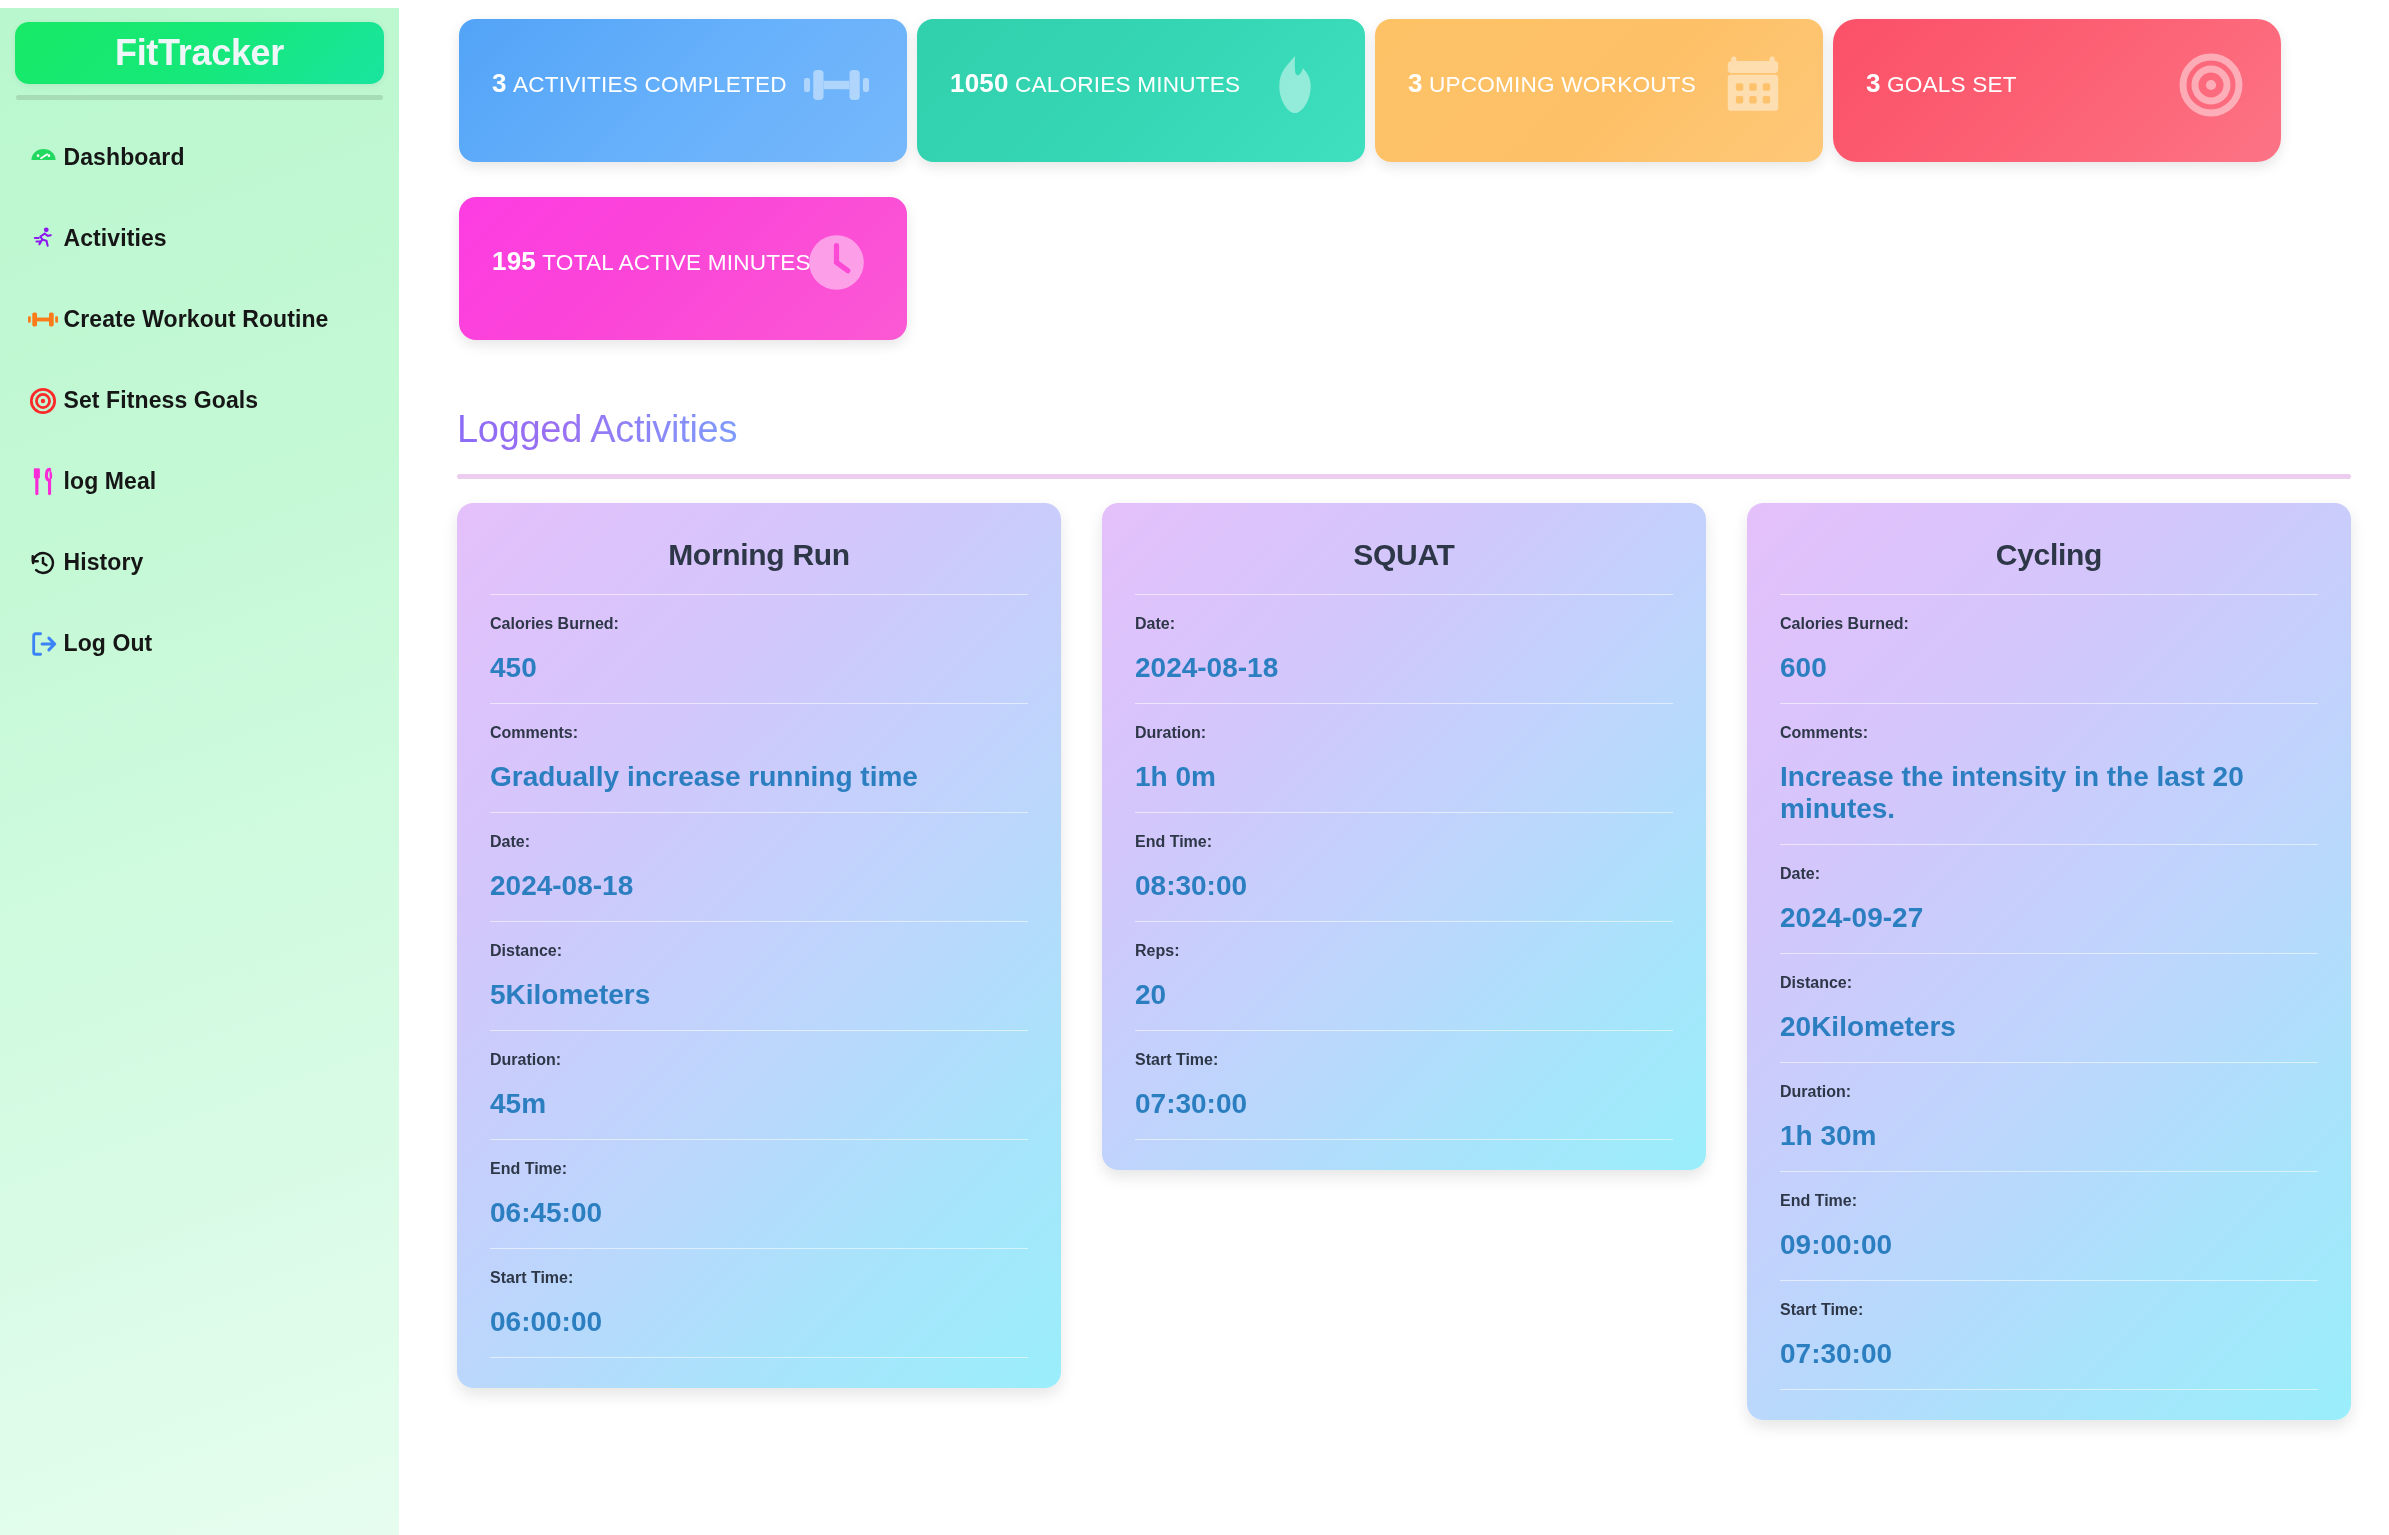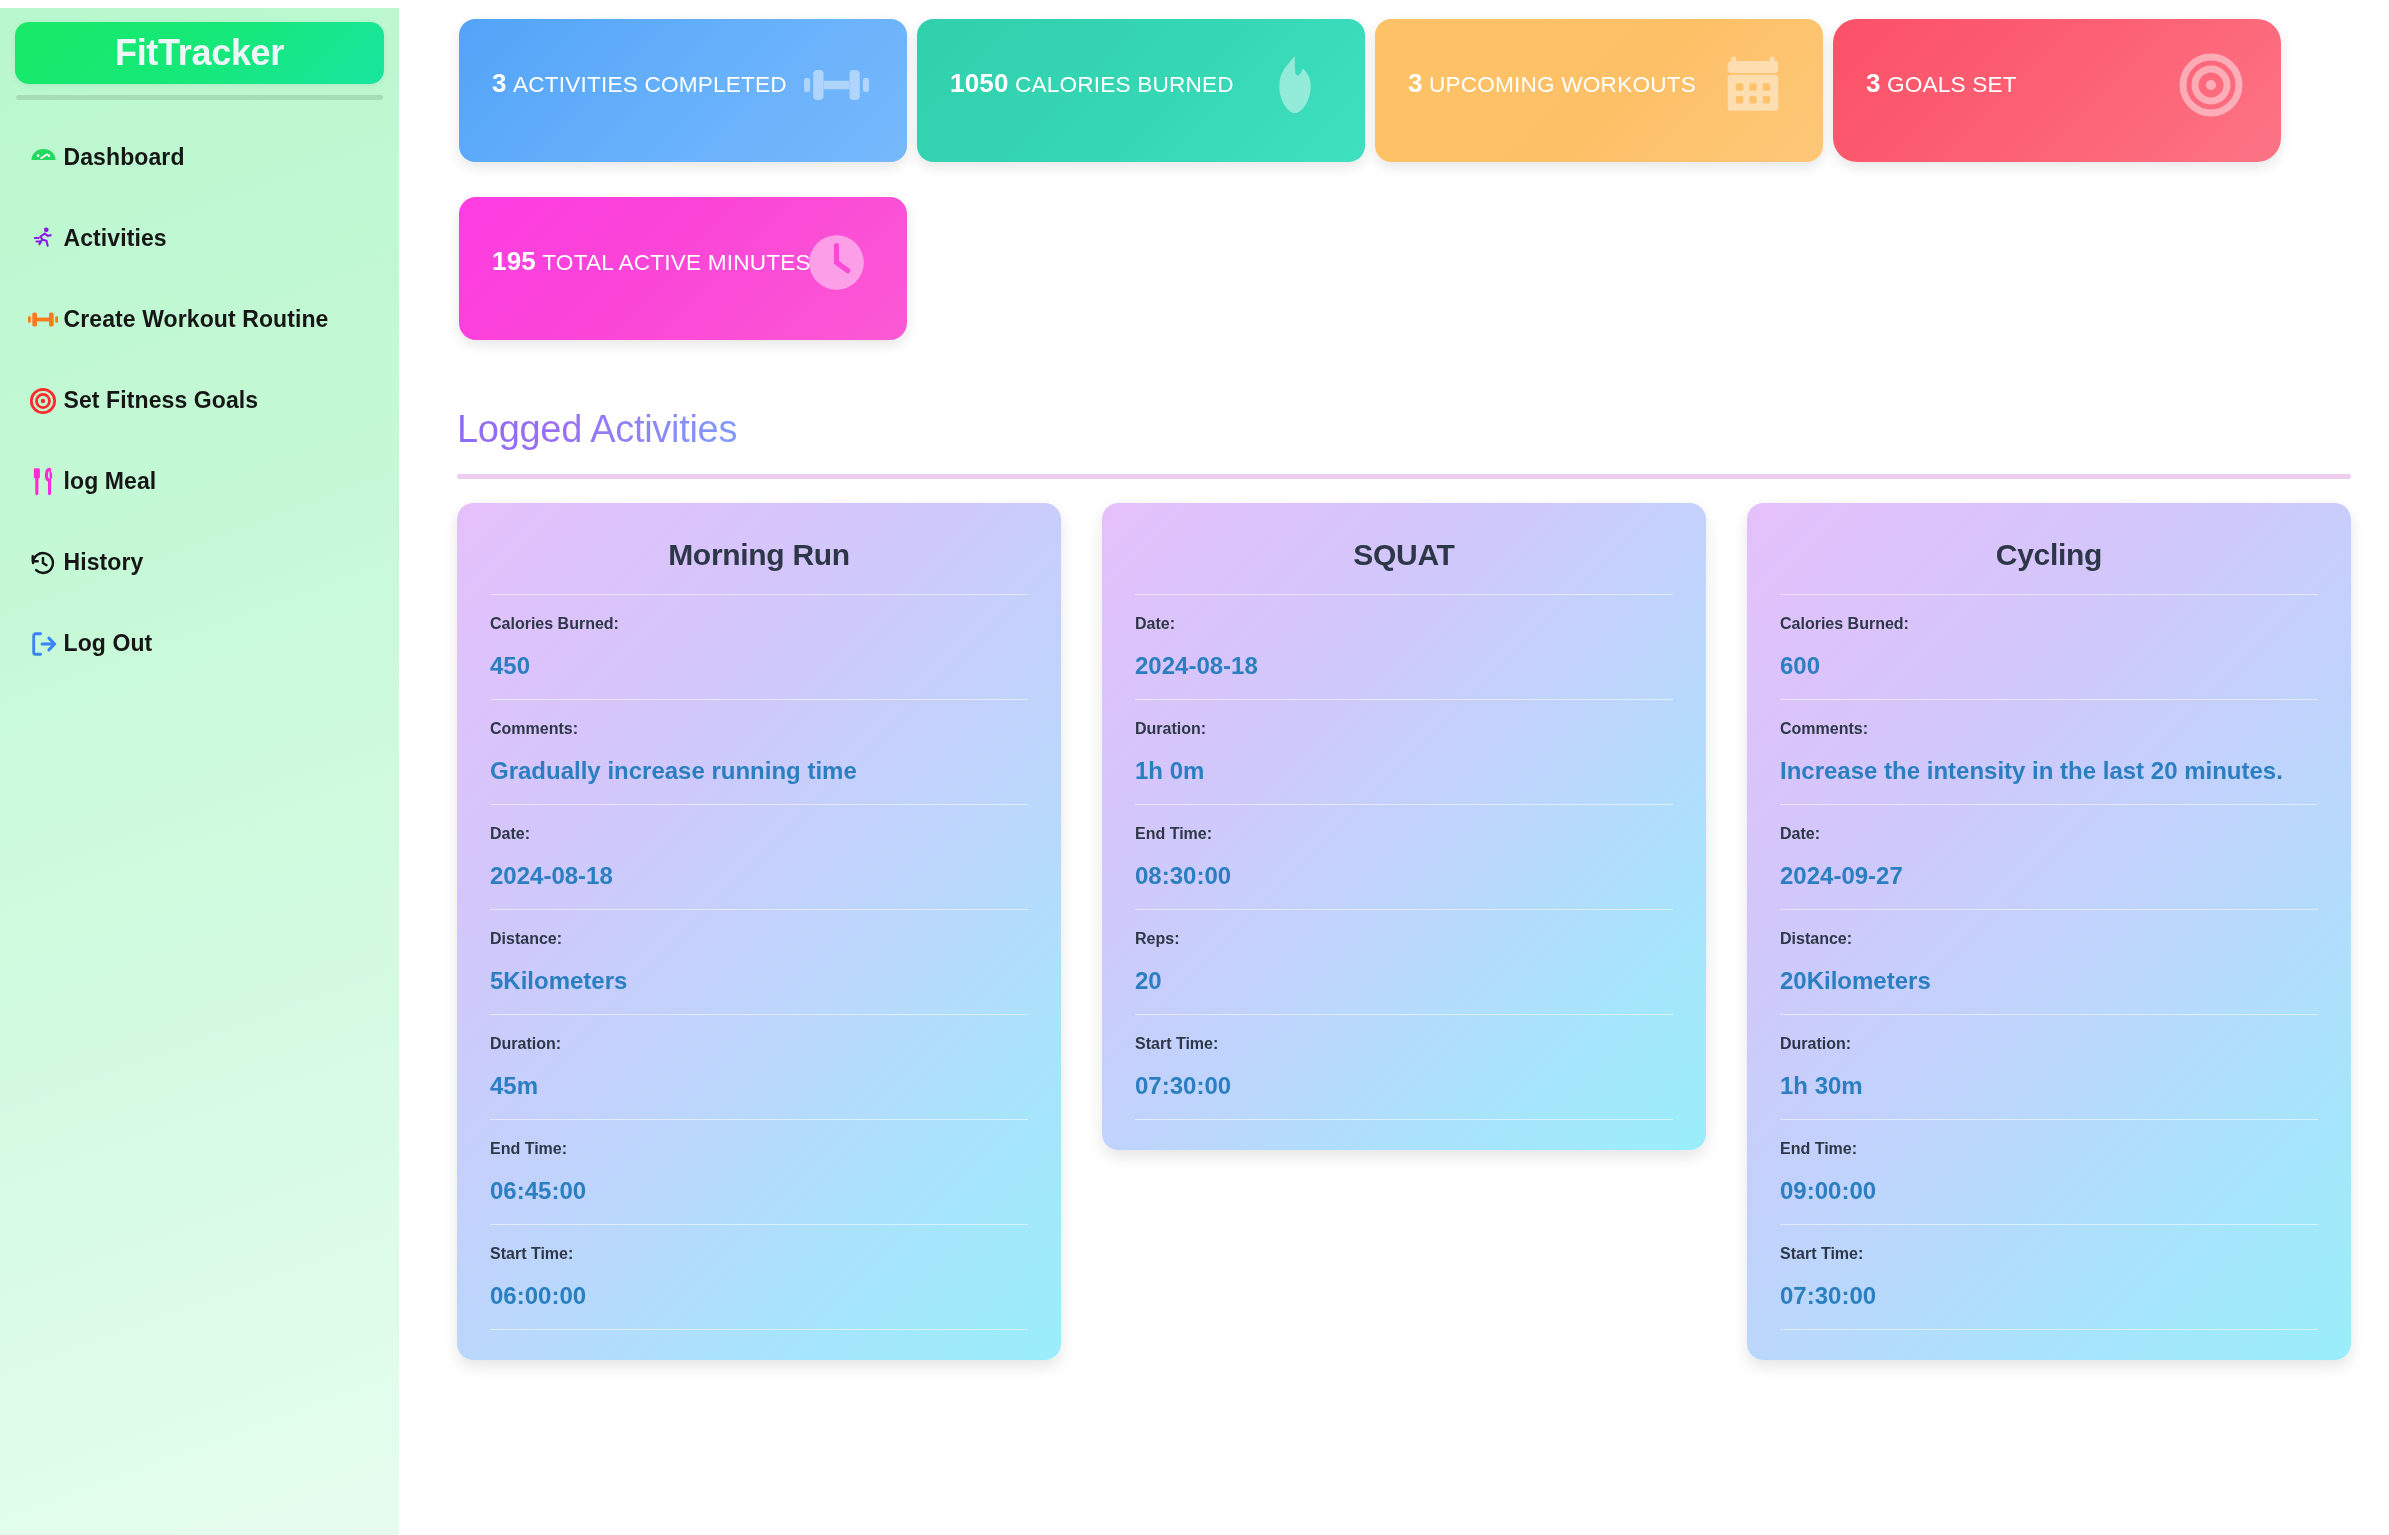--- a/index.html
+++ b/index.html
@@ -87,21 +87,21 @@
     padding:24px 33px 30px 33px;
   }
   .act-title {
     font-size:30px; font-weight:700; color:#2d3748; text-align:center;
     padding:11.3px 0 21.4px 0; letter-spacing:-0.3px;
   }
   .act-row { border-top:1.9px solid rgba(255,255,255,0.55); padding:20px 0 19px 0; }
   .act-row:first-of-type { border-top:1.9px solid rgba(255,255,255,0.55); }
   .act-row.last { border-bottom:1.9px solid rgba(255,255,255,0.55); }
   .act-label { font-size:16px; font-weight:700; color:#2d3748; margin-bottom:19px; }
-  .act-value { font-size:24px; font-weight:700; color:#2b7fc0; }
+  .act-value { font-size:28px; font-weight:700; color:#2b7fc0; }
 </style>
 </head>
 <body>
 
 <div class="app">
 
   <aside class="sidebar">
     <div class="logo">
       <span class="logo-text">FitTracker</span>
     </div>
@@ -205,21 +205,21 @@
               <rect x="4" y="3.5" width="4.4" height="13" rx="1.6" fill="#fff"></rect>
               <rect x="8.4" y="8.2" width="11.2" height="3.6" fill="#fff"></rect>
               <rect x="19.6" y="3.5" width="4.4" height="13" rx="1.6" fill="#fff"></rect>
               <rect x="25.4" y="7" width="2.6" height="6" rx="1" fill="#fff"></rect>
             </svg>
         </span>
       </div>
 
       <div class="stat-card c-teal">
         <div class="stat-text">
-          <span class="stat-num">1050</span><span>CALORIES BURNED</span>
+          <span class="stat-num">1050</span><span>CALORIES MINUTES</span>
         </div>
         <span class="stat-ico">
           <svg width="58" height="65" viewBox="0 0 20 24">
               <path d="M10 1.5C7 5 4.2 7.4 4.2 12.6c0 5 3 9.9 5.8 9.9s5.8-4.9 5.8-9.9c0-3-1.3-5-2.9-6.6-.4 1.5-1.2 2.6-2 2.6-1.2 0-1-3.8-.9-7.1z" fill="#fff"></path>
             </svg>
         </span>
       </div>
 
       <div class="stat-card c-orange">
         <div class="stat-text">

